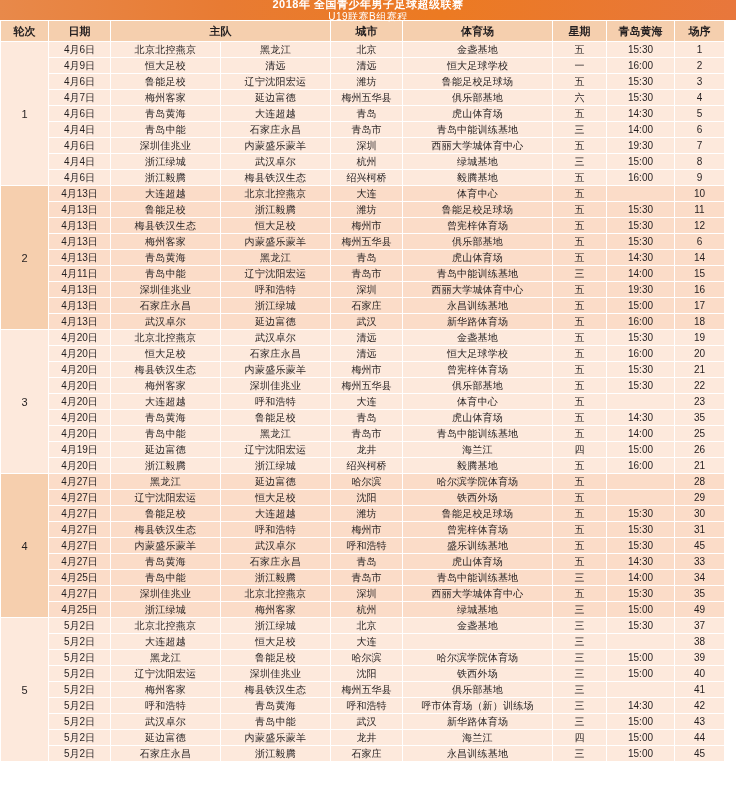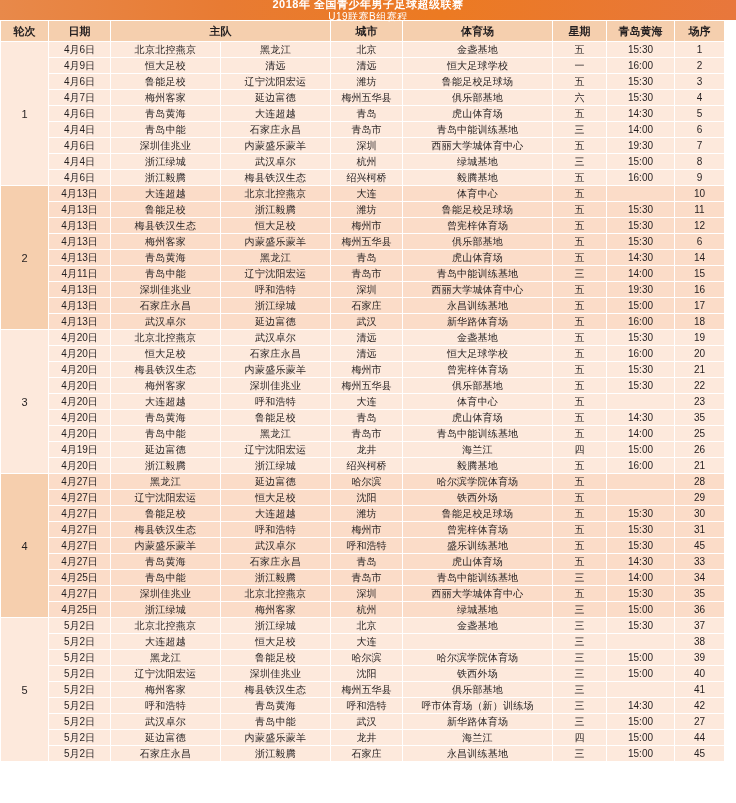--- a/index.html
+++ b/index.html
@@ -459,21 +459,21 @@
           <td>35</td>
         </tr>
         <tr class="shade-b">
           <td>4月25日</td>
           <td class="team">浙江绿城</td>
           <td class="team">梅州客家</td>
           <td>杭州</td>
           <td class="stadium">绿城基地</td>
           <td>三</td>
           <td>15:00</td>
-          <td>36</td>
+          <td>49</td>
         </tr>
         <tr class="shade-a">
           <td class="round" rowspan="9">5</td>
           <td>5月2日</td>
           <td class="team">北京北控燕京</td>
           <td class="team">浙江绿城</td>
           <td>北京</td>
           <td class="stadium">金盏基地</td>
           <td>三</td>
           <td>15:30</td>
@@ -530,21 +530,21 @@
           <td>42</td>
         </tr>
         <tr class="shade-a">
           <td>5月2日</td>
           <td class="team">武汉卓尔</td>
           <td class="team">青岛中能</td>
           <td>武汉</td>
           <td class="stadium">新华路体育场</td>
           <td>三</td>
           <td>15:00</td>
-          <td>27</td>
+          <td>43</td>
         </tr>
         <tr class="shade-a">
           <td>5月2日</td>
           <td class="team">延边富德</td>
           <td class="team">内蒙盛乐蒙羊</td>
           <td>龙井</td>
           <td class="stadium">海兰江</td>
           <td>四</td>
           <td>15:00</td>
           <td>44</td>

